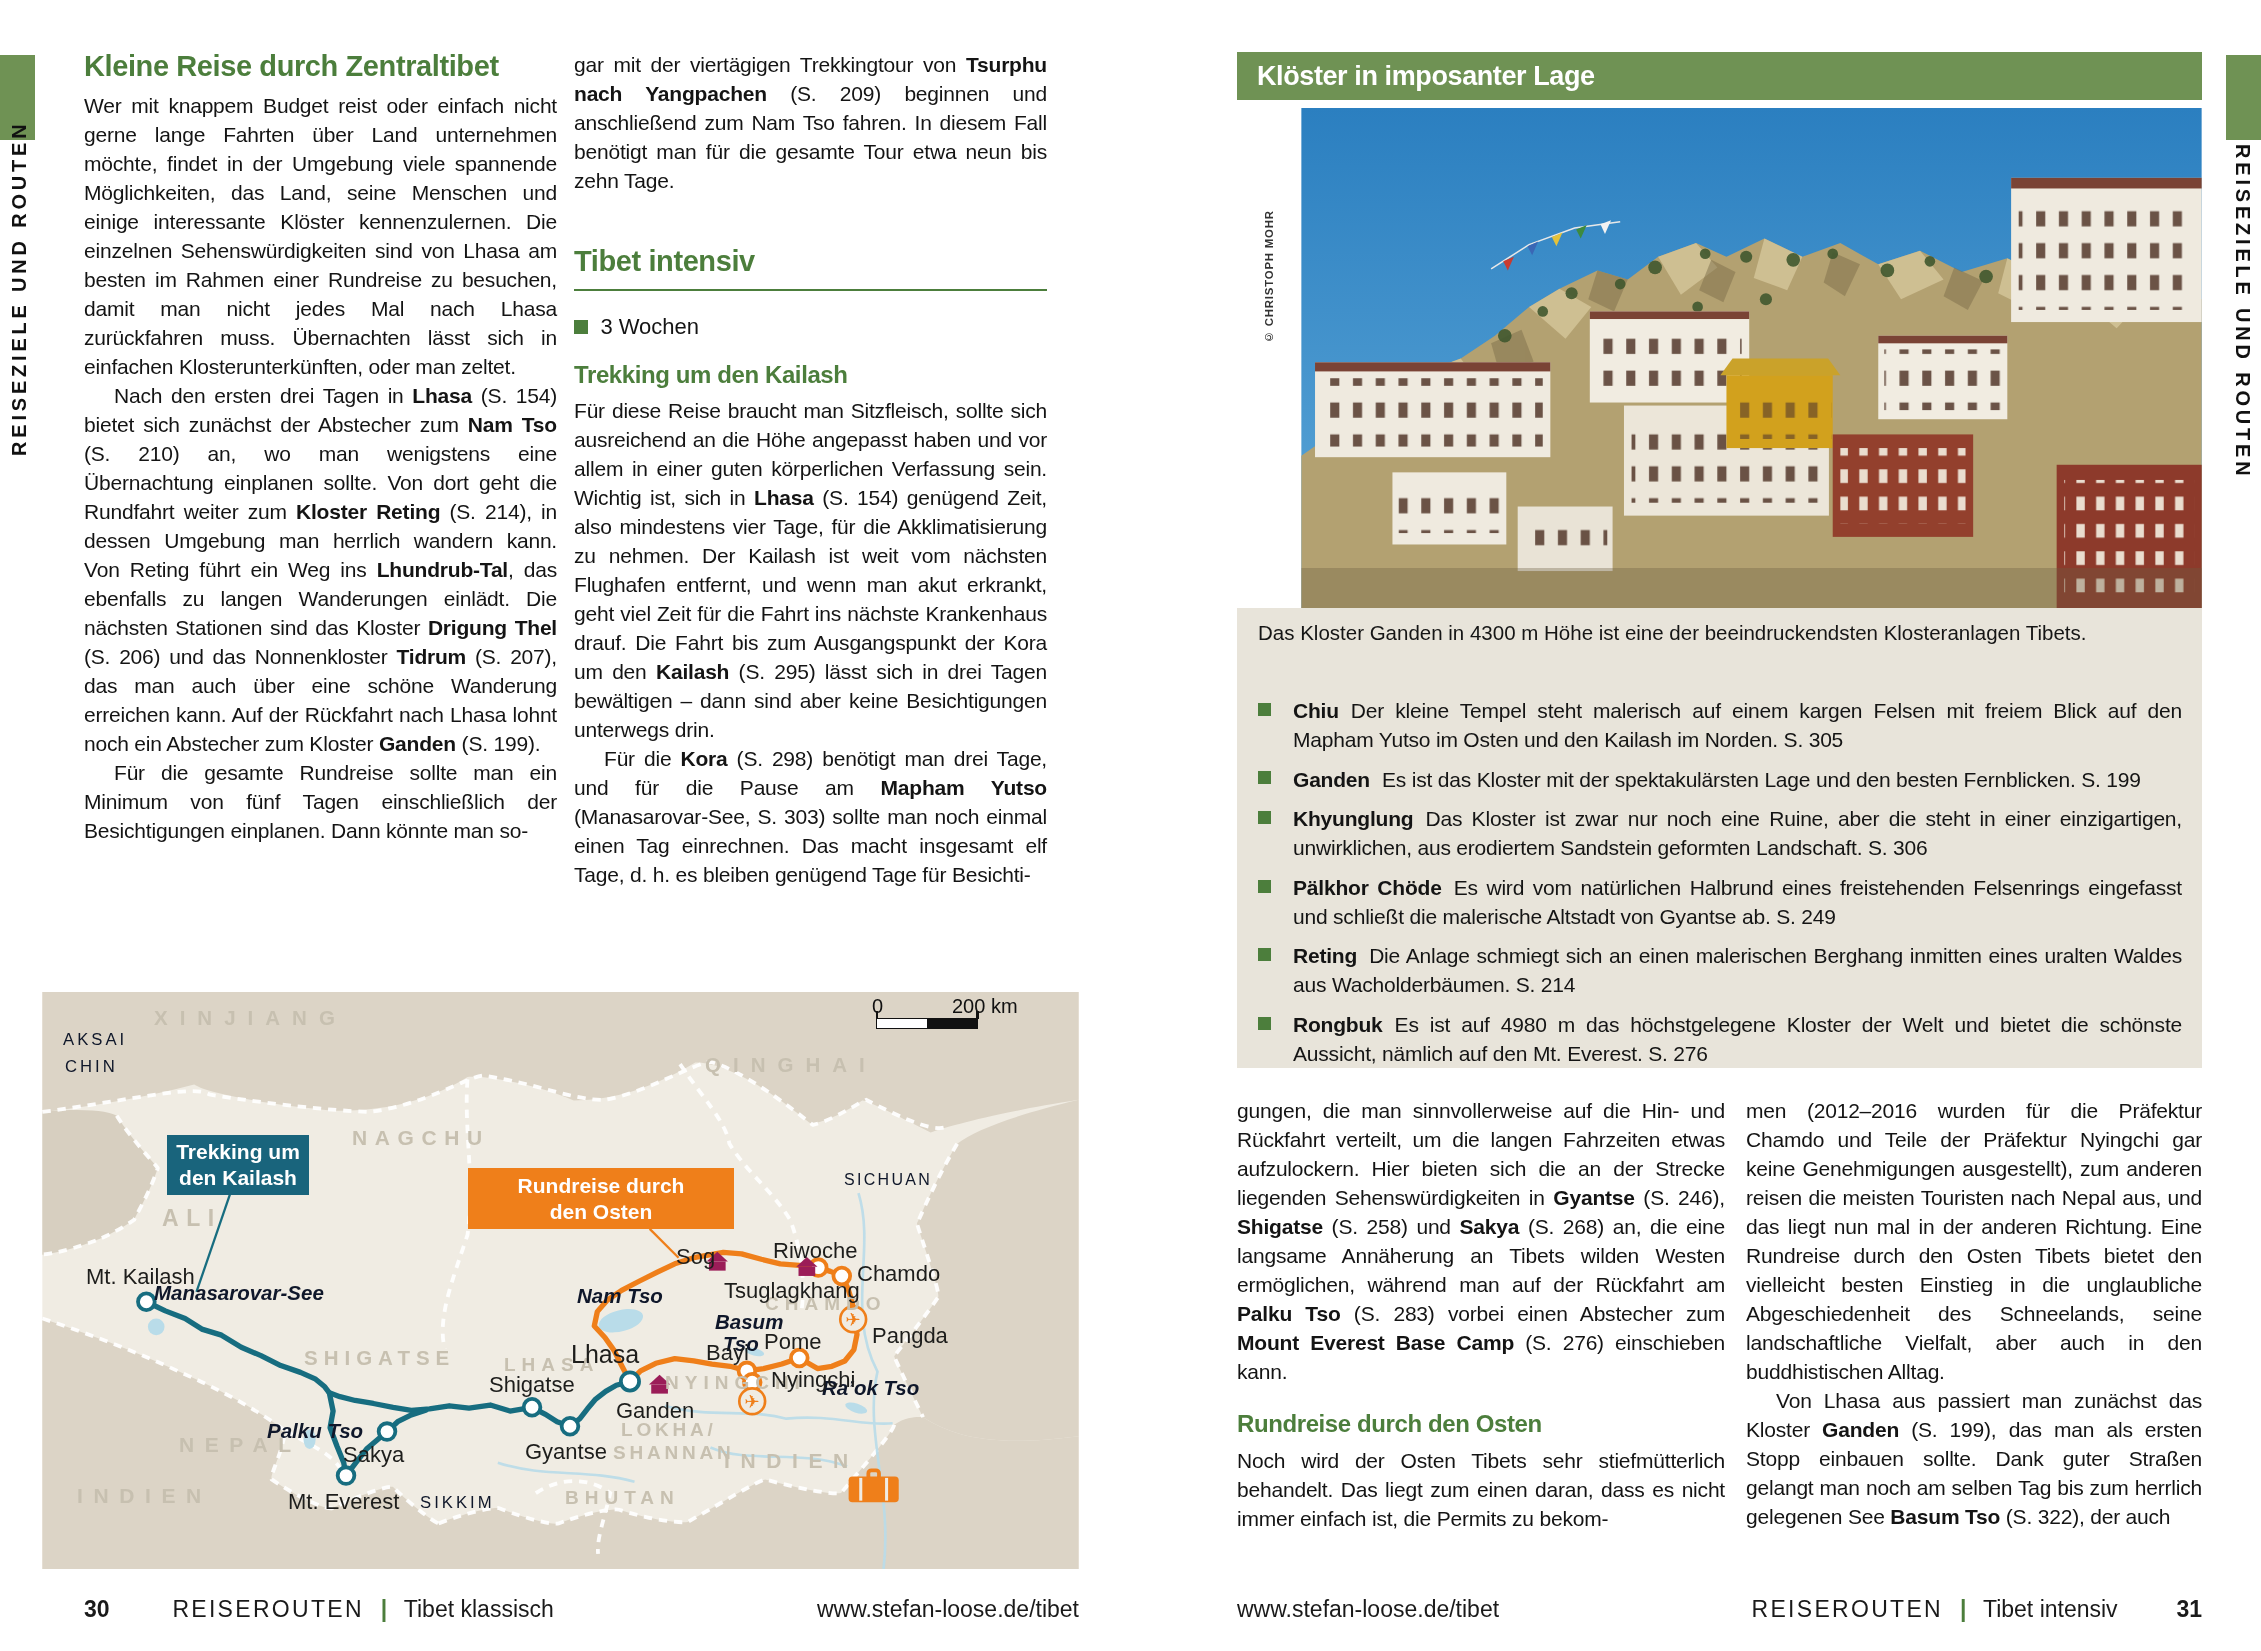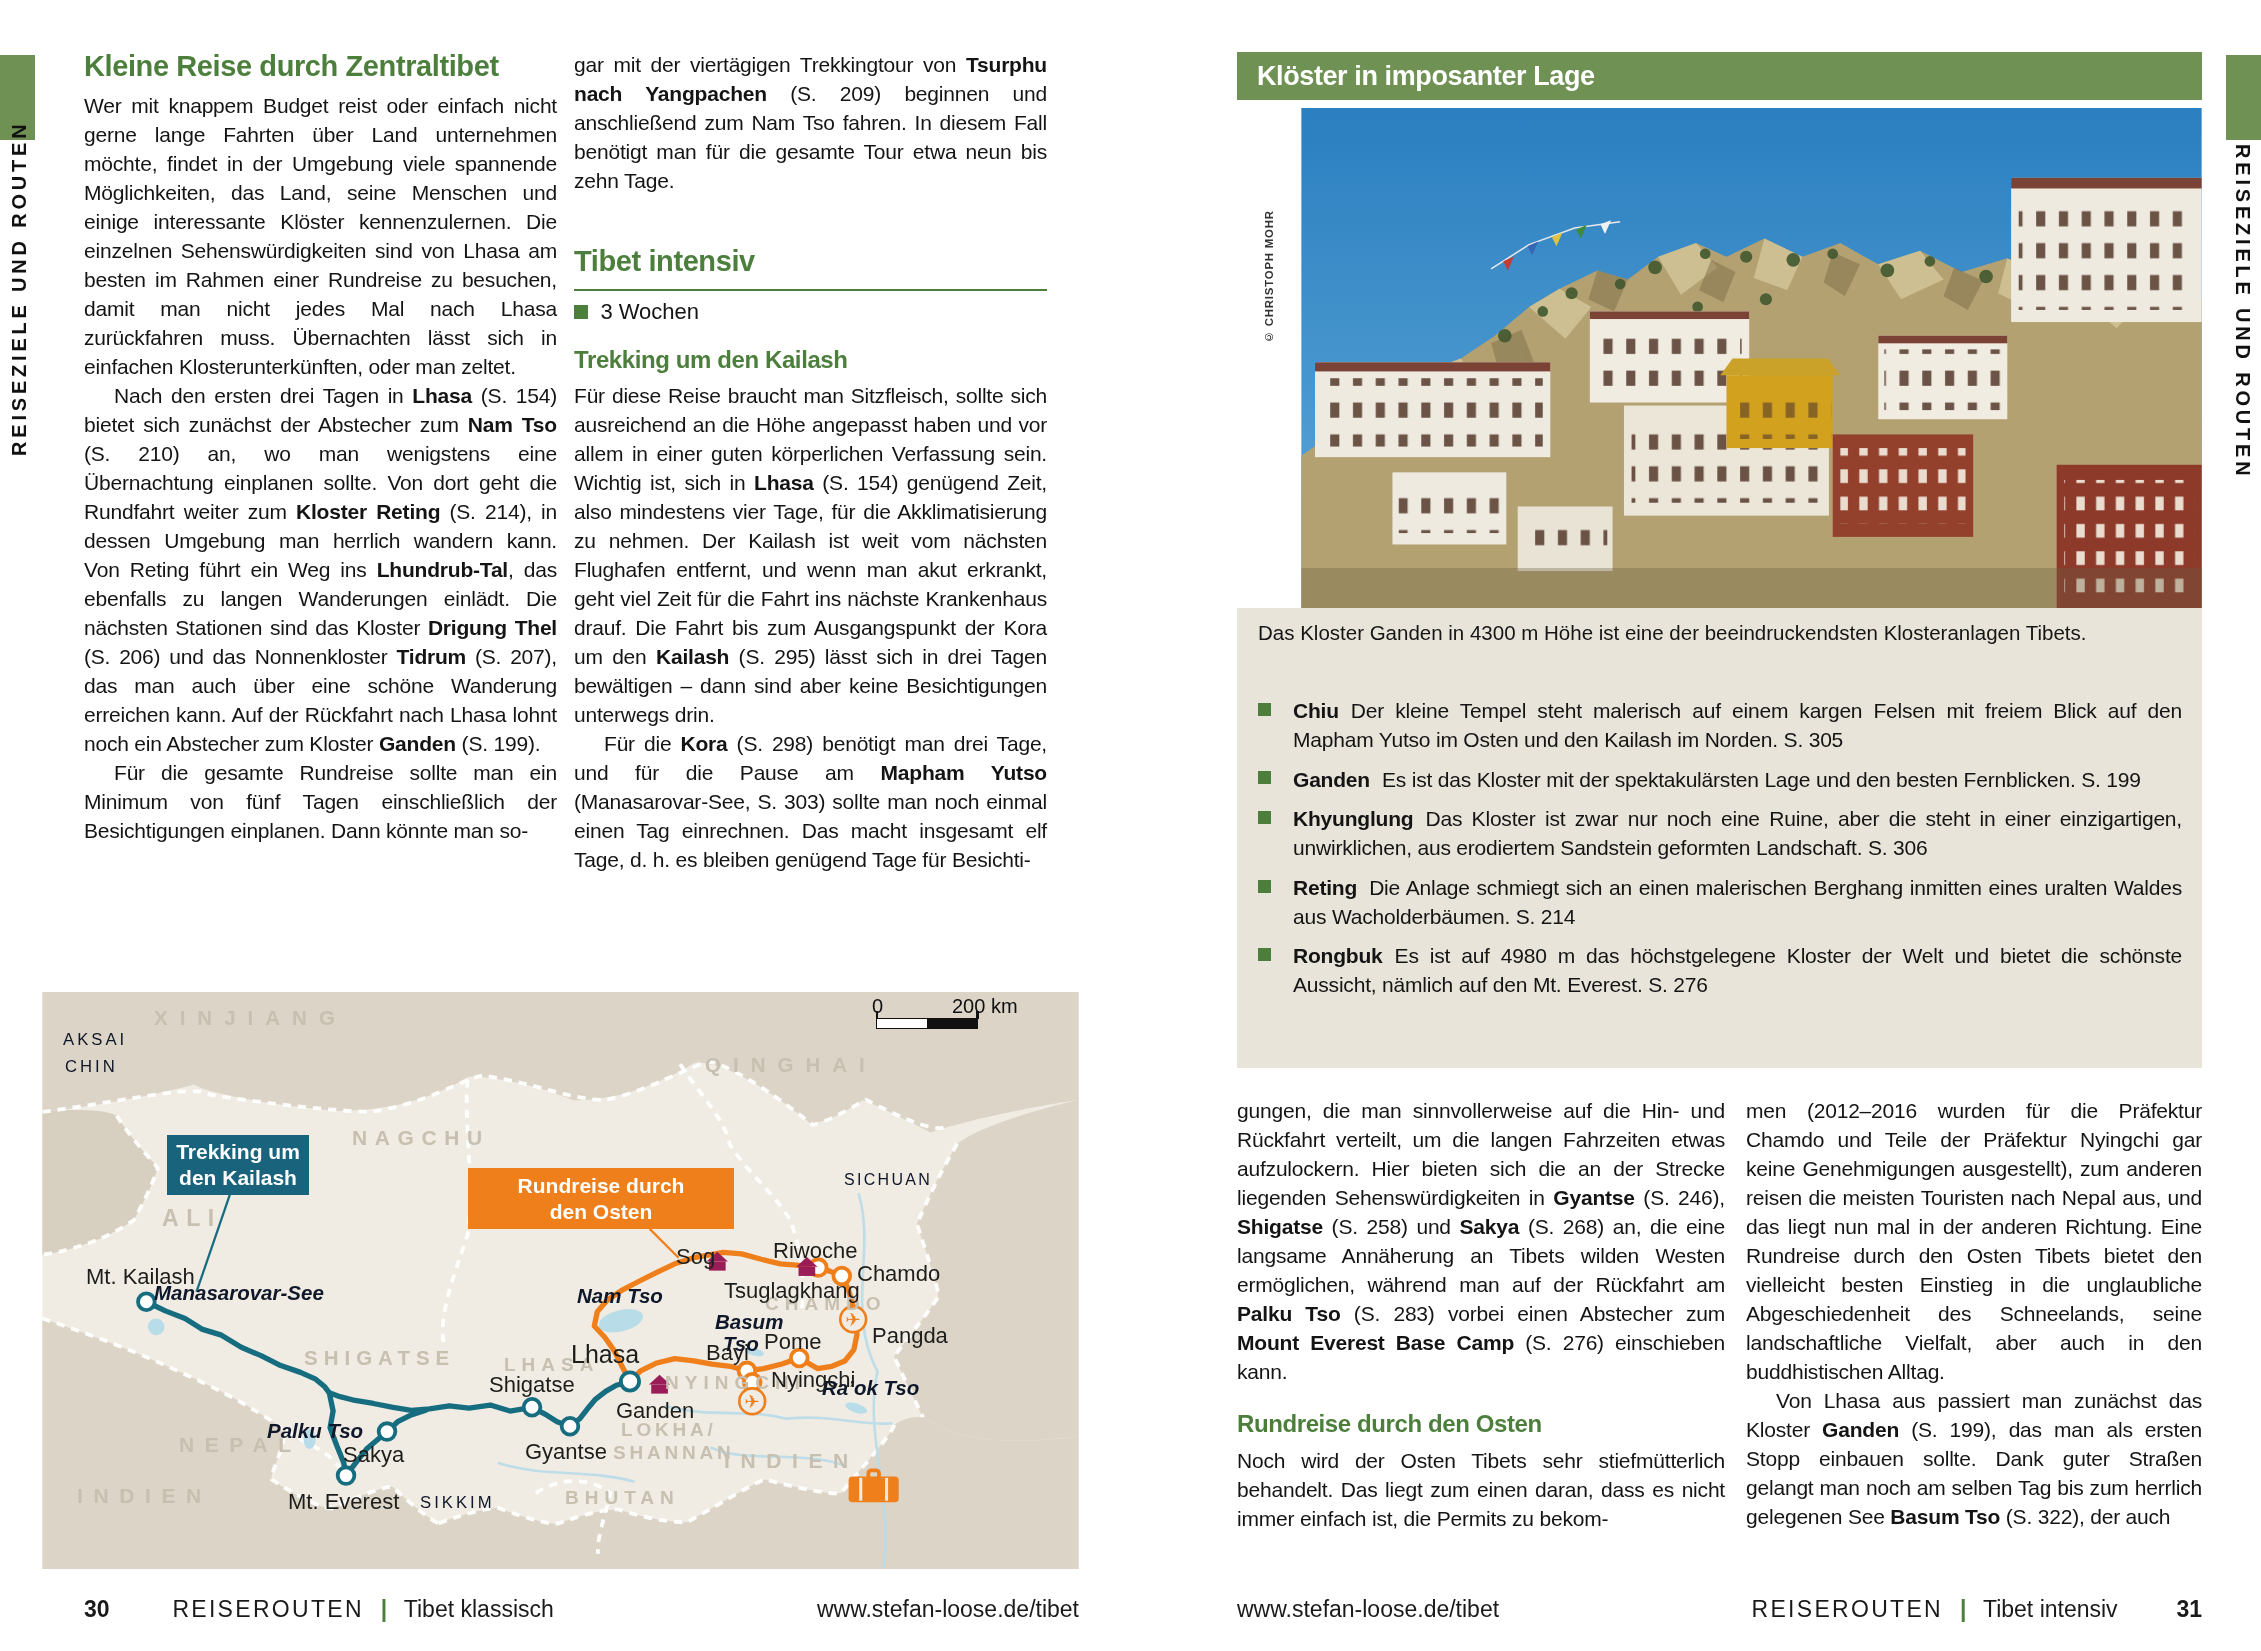--- a/index.html
+++ b/index.html
@@ -74,21 +74,21 @@
     <h1 class="green" style="margin-bottom:7.6px;">Kleine Reise durch Zentraltibet</h1>
     <p class="body"><span>Wer mit knappem Budget reist oder einfach nicht gerne lange Fahrten über Land unternehmen möchte, findet in der Umgebung viele spannende Möglichkeiten, das Land, seine Menschen und einige interessante Klöster kennenzulernen. Die einzelnen Sehenswürdigkeiten sind von Lhasa am besten im Rahmen einer Rundreise zu besuchen, damit man nicht jedes Mal nach Lhasa zurückfahren muss. Übernachten lässt sich in einfachen Klosterunterkünften, oder man zeltet.</span></p>
     <p class="body ind"><span>Nach den ersten drei Tagen in </span><span class="b">Lhasa</span><span> (S. 154) bietet sich zunächst der Abstecher zum </span><span class="b">Nam Tso</span><span> (S. 210) an, wo man wenigstens eine Übernachtung einplanen sollte. Von dort geht die Rundfahrt weiter zum </span><span class="b">Kloster Reting</span><span> (S. 214), in dessen Umgebung man herrlich wandern kann. Von Reting führt ein Weg ins </span><span class="b">Lhundrub-Tal</span><span>, das ebenfalls zu langen Wanderungen einlädt. Die nächsten Stationen sind das Kloster </span><span class="b">Drigung Thel</span><span> (S. 206) und das Nonnenkloster </span><span class="b">Tidrum</span><span> (S. 207), das man auch über eine schöne Wanderung erreichen kann. Auf der Rückfahrt nach Lhasa lohnt noch ein Abstecher zum Kloster </span><span class="b">Ganden</span><span> (S. 199).</span></p>
     <p class="body ind"><span>Für die gesamte Rundreise sollte man ein Minimum von fünf Tagen einschließlich der Besichtigungen einplanen. Dann könnte man so-</span></p>
   </div>
 
   <div class="abs col" style="left:574px;top:50px;width:473px;">
     <p class="body"><span>gar mit der viertägigen Trekkingtour von </span><span class="b">Tsurphu nach Yangpachen</span><span> (S. 209) beginnen und anschließend zum Nam Tso fahren. In diesem Fall benötigt man für die gesamte Tour etwa neun bis zehn Tage.</span></p>
     <h1 class="green" style="margin-top:50px;">Tibet intensiv</h1>
     <div class="rule" style="margin-top:10.6px;"></div>
-    <div class="bulletrow" style="margin-top:8px;">
+    <div class="bulletrow" style="margin-top:23px;">
       <span class="gsq"></span>
       <span class="wochen">3 Wochen</span>
     </div>
     <h2 class="green" style="margin-top:20px;">Trekking um den Kailash</h2>
     <p class="body" style="margin-top:7.6px;"><span>Für diese Reise braucht man Sitzfleisch, sollte sich ausreichend an die Höhe angepasst haben und vor allem in einer guten körperlichen Verfassung sein. Wichtig ist, sich in </span><span class="b">Lhasa</span><span> (S. 154) genügend Zeit, also mindestens vier Tage, für die Akklimatisierung zu nehmen. Der Kailash ist weit vom nächsten Flughafen entfernt, und wenn man akut erkrankt, geht viel Zeit für die Fahrt ins nächste Krankenhaus drauf. Die Fahrt bis zum Ausgangspunkt der Kora um den </span><span class="b">Kailash</span><span> (S. 295) lässt sich in drei Tagen bewältigen – dann sind aber keine Besichtigungen unterwegs drin.</span></p>
     <p class="body ind"><span>Für die </span><span class="b">Kora</span><span> (S. 298) benötigt man drei Tage, und für die Pause am </span><span class="b">Mapham Yutso</span><span> (Manasarovar-See, S. 303) sollte man noch einmal einen Tag einrechnen. Das macht insgesamt elf Tage, d. h. es bleiben genügend Tage für Besichti-</span></p>
   </div>
 
   <div id="map" class="abs">
     <svg width="1037" height="577" viewBox="0 0 1365 760">
@@ -380,20 +380,24 @@
       <div class="item">
         <span class="gsq"></span>
         <p><span class="name">Ganden</span><span>Es ist das Kloster mit der spektakulärsten Lage und den besten Fernblicken. S. 199</span></p>
       </div>
       <div class="item">
         <span class="gsq"></span>
         <p><span class="name">Khyunglung</span><span>Das Kloster ist zwar nur noch eine Ruine, aber die steht in einer einzigartigen, unwirklichen, aus erodiertem Sandstein geformten Landschaft. S. 306</span></p>
       </div>
       <div class="item">
         <span class="gsq"></span>
+        <p><span class="name">Pälkhor Chöde</span><span>Es wird vom natürlichen Halbrund eines freistehenden Felsenrings eingefasst und schließt die malerische Altstadt von Gyantse ab. S. 249</span></p>
+      </div>
+      <div class="item">
+        <span class="gsq"></span>
         <p><span class="name">Reting</span><span>Die Anlage schmiegt sich an einen malerischen Berghang inmitten eines uralten Waldes aus Wacholderbäumen. S. 214</span></p>
       </div>
       <div class="item">
         <span class="gsq"></span>
         <p><span class="name">Rongbuk</span><span>Es ist auf 4980 m das höchstgelegene Kloster der Welt und bietet die schönste Aussicht, nämlich auf den Mt. Everest. S. 276</span></p>
       </div>
     </div>
   </div>
 
   <div class="abs col" style="left:1237px;top:1096px;width:488px;">

